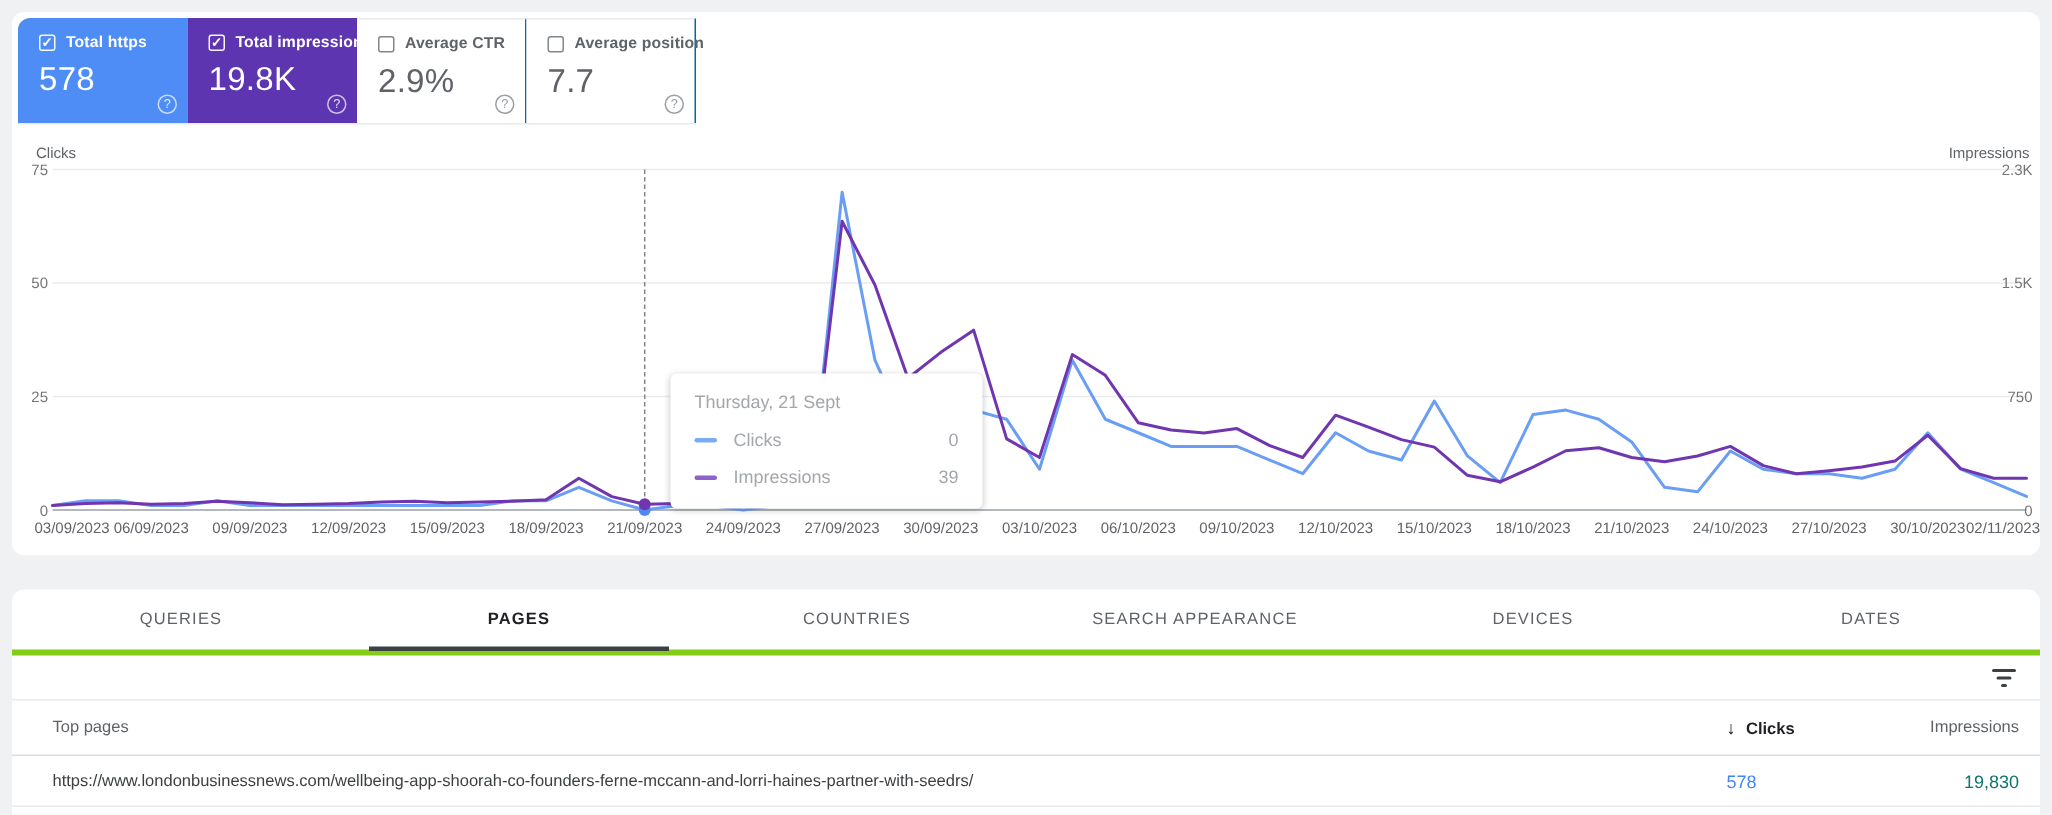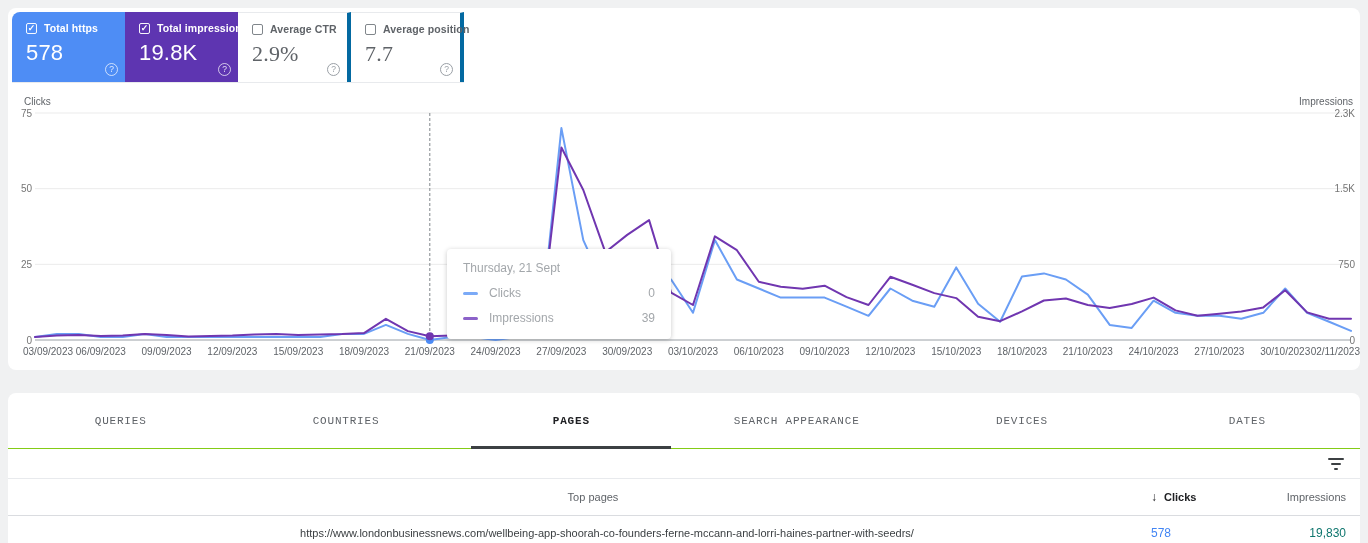--- a/index.html
+++ b/index.html
@@ -9,81 +9,81 @@
   
   .chart-card { position:absolute; left:8px; top:8px; width:1352px; height:362px;
     background:#fff; border-radius:8px; }
 
   .metric-row { position:absolute; left:4px; top:4px; display:flex;
     border-bottom:1px solid #e8eaed; }
   .metric-card { position:relative; width:113px; height:70px; padding:10px 0 0 14px; }
   .metric-card.blue   { background:#4e8df5; border-radius:8px 0 0 0; color:#fff; }
   .metric-card.purple { background:#5e35b1; color:#fff; }
   .metric-card.plain  { background:#fff; color:#5f6368;
-    border-top:1px solid #e8eaed; border-right:4px solid #0369a1; }
+    border-top:1px solid #e8eaed; border-right:1px solid #0369a1; }
   .metric-label { display:flex; align-items:center; gap:7px; font-size:10.5px;
     font-weight:700; letter-spacing:.1px; white-space:nowrap; }
   .cbx { width:11px; height:11px; border-radius:2px; flex:0 0 auto;
     display:flex; align-items:center; justify-content:center;
     font-size:9px; line-height:1; }
   .metric-card.blue .cbx, .metric-card.purple .cbx { border:1.5px solid rgba(255,255,255,.95); color:#fff; }
   .metric-card.plain .cbx { border:1.5px solid #80868b; color:transparent; }
   .metric-value { font-size:22px; margin-top:6px; letter-spacing:.2px; }
-  .metric-card.plain .metric-value { color:#5f6368;font-family:Liberation Serif, serif; }
+  .metric-card.plain .metric-value { color:#5f6368; }
   .help-icon { position:absolute; right:7px; bottom:6px; width:13px; height:13px;
     border-radius:50%; font-size:8.5px; display:flex; align-items:center;
     justify-content:center; line-height:1; }
   .metric-card.blue .help-icon, .metric-card.purple .help-icon
     { border:1px solid rgba(255,255,255,.7); color:rgba(255,255,255,.85); }
   .metric-card.plain .help-icon { border:1px solid #9aa0a6; color:#9aa0a6; }
 
   .chart-svg { position:absolute; left:0; top:0; width:1352px; height:362px; }
 
   
-  .chart-tooltip { position:absolute; left:447px; top:249px; width:224px;
+  .chart-tooltip { position:absolute; left:447px; top:249px; width:208px;
     background:#fff; border-radius:4px; box-shadow:0 1px 5px rgba(0,0,0,.22);
     padding:12px 16px 14px 16px; z-index:5; }
   .tt-title { font-size:12px; color:#a3a7ab; }
   .tt-row { display:flex; align-items:center; margin-top:11px; font-size:12px; color:#a3a7ab; }
   .tt-swatch { width:15px; height:3px; border-radius:2px; flex:0 0 auto; }
   .tt-swatch.blue { background:#7baaf7; }
   .tt-swatch.purple { background:#8c62c9; }
   .tt-label { margin-left:11px; }
   .tt-value { margin-left:auto; }
 
   
   .table-card { position:absolute; left:8px; top:393px; width:1352px; height:150px;
     background:#fff; border-radius:8px 8px 0 0; }
-  .tab-row { display:flex; height:56px; border-bottom:1px solid #84cc16;font-family:Liberation Mono, monospace; }
+  .tab-row { display:flex; height:44px; border-bottom:4px solid #84cc16; }
   .tab { position:relative; flex:1; display:flex; align-items:center; justify-content:center;
     font-size:11px; letter-spacing:.8px; color:#5f6368; cursor:pointer; }
   .tab.active { color:#202124; font-weight:700; }
   .tab.active::after { content:""; position:absolute; bottom:-1px; left:50%;
     width:200px; margin-left:-100px; height:3px; background:#3c4043; }
 
   .filter-row { height:30px; display:flex; align-items:center; justify-content:flex-end;
     padding-right:15px; border-bottom:1px solid #e8eaed; }
   .filter-icon { width:18px; height:14px; position:relative; cursor:pointer; }
   .filter-icon span { position:absolute; left:50%; transform:translateX(-50%);
     height:2px; background:#3c4043; border-radius:1px; }
   .filter-icon span:nth-child(1){ top:1px;  width:16px; }
   .filter-icon span:nth-child(2){ top:6px;  width:10px; }
   .filter-icon span:nth-child(3){ top:11px; width:4px; }
 
   .thead-row, .data-row { display:flex; align-items:center; padding:0 14px 0 27px; }
   .thead-row { height:37px; border-bottom:1px solid #dadce0; }
   .data-row  { height:34px; border-bottom:1px solid #e8eaed; }
-  .col-page { flex:1; min-width:0;text-align:center; }
+  .col-page { flex:1; min-width:0; }
   .col-clicks { width:100px; }
   .col-imp { width:95px; text-align:right; }
   .th { font-size:11px; color:#5f6368; }
   .th-sorted { font-size:11px; color:#202124; font-weight:700; }
   .sort-arrow { font-size:12px; font-weight:400; margin-right:7px; color:#202124; }
   .cell-url { font-size:11px; color:#3c4043; white-space:nowrap; overflow:hidden;
-    text-overflow:ellipsis;margin-left:28px; }
+    text-overflow:ellipsis; }
   .cell-clicks { font-size:12px; color:#4285f4; }
   .cell-imp { font-size:12px; color:#0f766e; }
 </style>
 </head>
 <body>
 
 <div class="chart-card">
 
   <svg class="chart-svg" id="chart-svg" viewBox="0 0 1352 362">
       <line x1="27" y1="256.3333333333333" x2="1343" y2="256.3333333333333" stroke="#ebebeb" stroke-width="1"></line>
@@ -174,22 +174,22 @@
   <div class="tt-row">
     <span class="tt-swatch purple"></span>
     <span class="tt-label">Impressions</span>
     <span class="tt-value">39</span>
   </div>
 </div>
 
 <div class="table-card">
   <div class="tab-row">
     <div class="tab">QUERIES</div>
+    <div class="tab active">PAGES</div>
     <div class="tab">COUNTRIES</div>
-    <div class="tab active">PAGES</div>
     <div class="tab">SEARCH APPEARANCE</div>
     <div class="tab">DEVICES</div>
     <div class="tab">DATES</div>
   </div>
 
   <div class="filter-row">
     <div class="filter-icon">
       <span></span>
         <span></span>
         <span></span>

